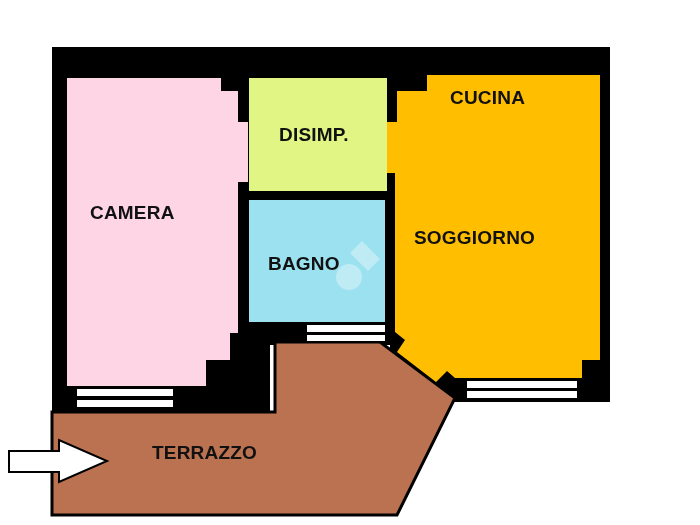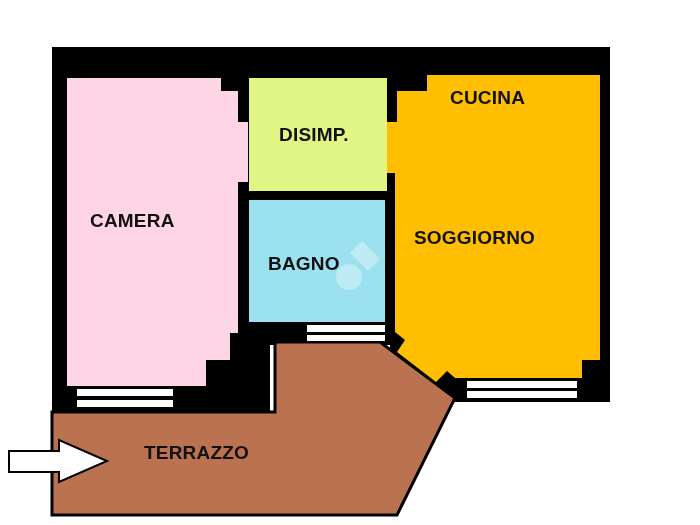--- a/index.html
+++ b/index.html
@@ -42,18 +42,18 @@
   </g>
 
   <polygon points="9,451 59,451 59,440 107,461 59,482 59,472 9,472" fill="#fff" stroke="#000" stroke-width="2"></polygon>
 
   <g opacity="0.35">
     <polygon points="350,253 362,241 380,259 368,271" fill="#ffffff"></polygon>
     <circle cx="349" cy="277" r="13" fill="#ffffff"></circle>
   </g>
 </svg>
 
-<div class="label" style="left:90px; top:202px;margin-top:8px;">CAMERA</div>
+<div class="label" style="left:90px; top:202px;">CAMERA</div>
 <div class="label" style="left:266px; top:124px;margin-left:13px;">DISIMP.</div>
 <div class="label" style="left:268px; top:253px;">BAGNO</div>
 <div class="label" style="left:450px; top:87px;">CUCINA</div>
 <div class="label" style="left:414px; top:227px;">SOGGIORNO</div>
-<div class="label" style="left:144px; top:442px;">TERRAZZO</div>
+<div class="label" style="left:152px; top:442px;">TERRAZZO</div>
 
 </body></html>

